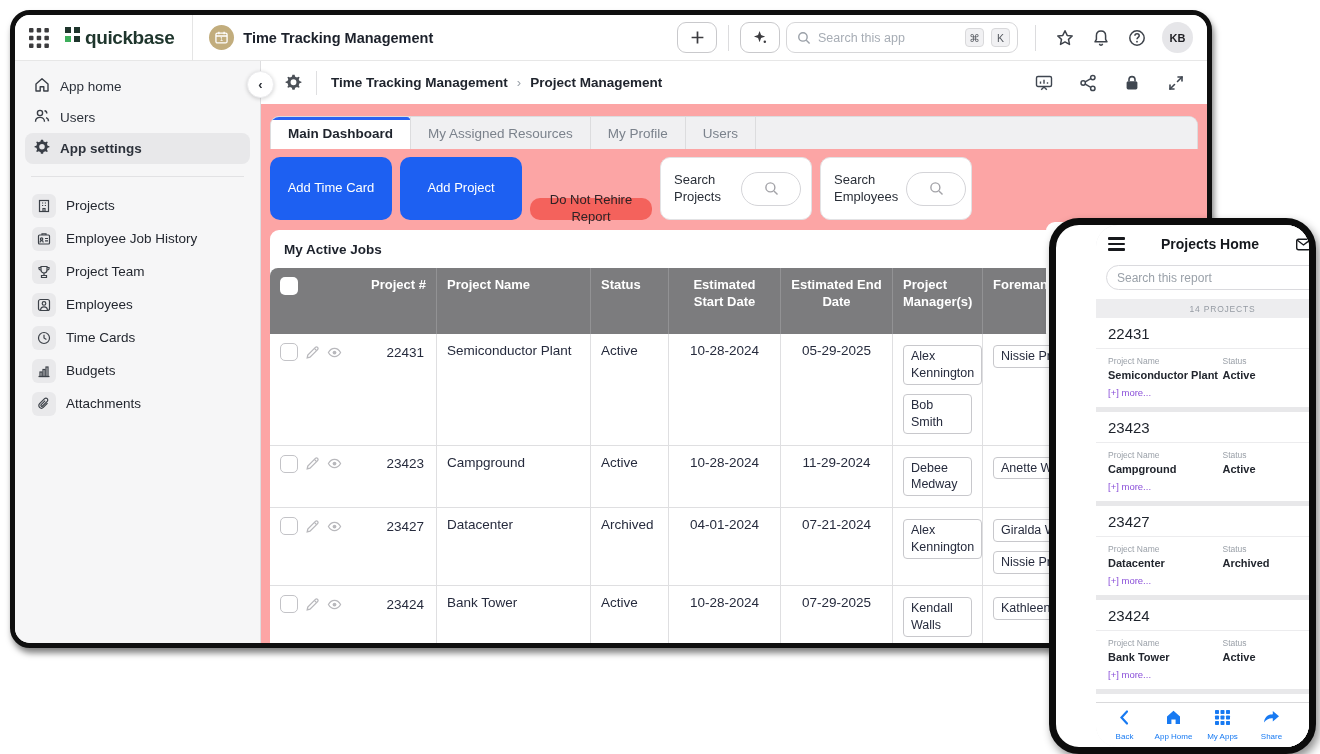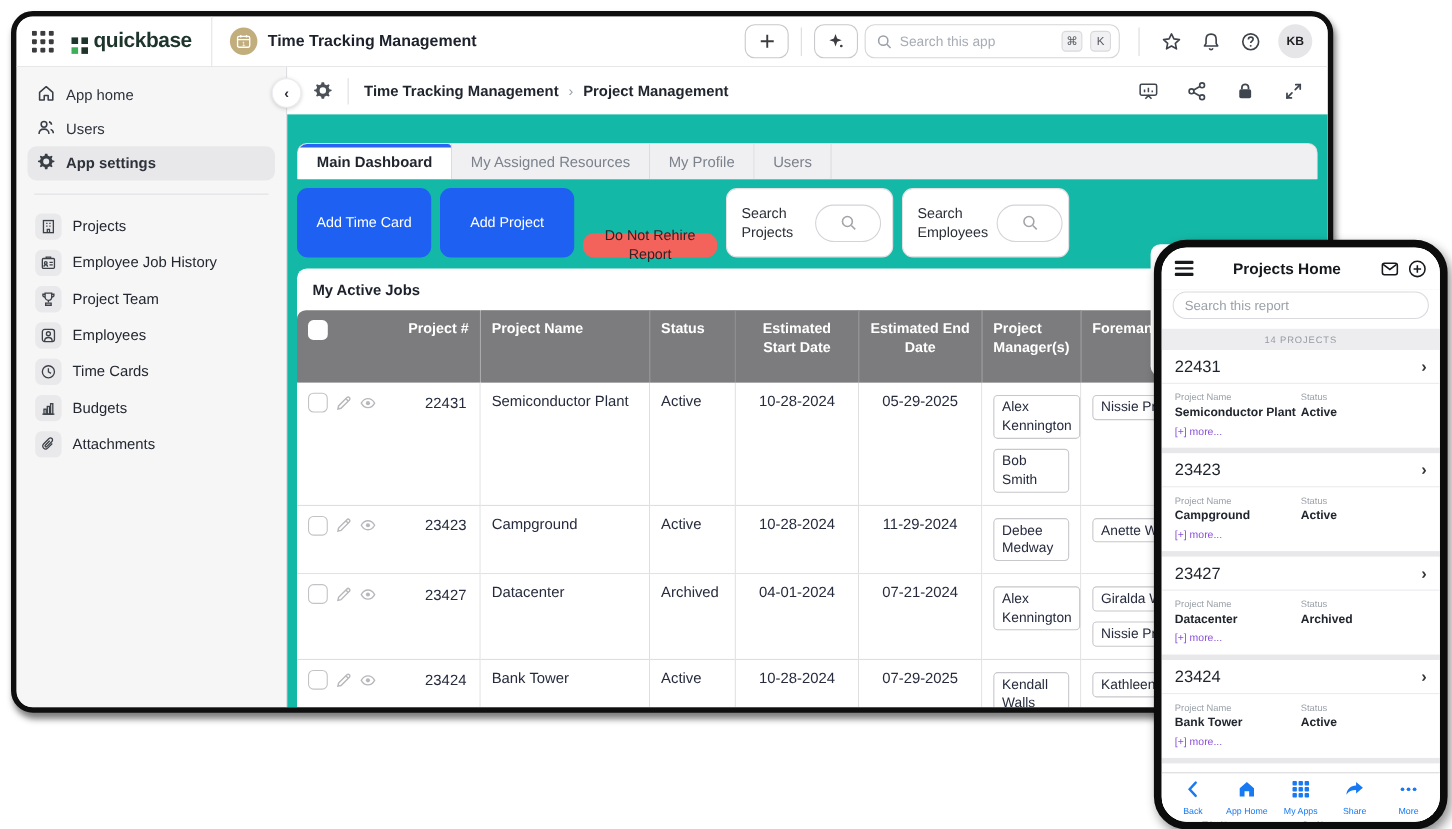--- a/index.html
+++ b/index.html
@@ -7,21 +7,21 @@
   .canvas { position:relative; width:1320px; height:754px; background:#fff; }
 
   
   .app-window{ position:absolute; left:10px; top:10px; width:1202px; height:638px;
     border:5px solid #0f0f0f; border-radius:20px; background:#fff; overflow:hidden;
     box-shadow:2px 5px 6px rgba(0,0,0,.5); }
 
   
   .topbar{ height:46px; display:flex; align-items:center; padding:0 14px; background:#fff; border-bottom:1px solid #e7e7e7; }
   .waffle{ width:20px; height:20px; color:#3c3c3e; margin-right:16px; flex:none; }
-  .qb-logo{ display:flex; align-items:flex-end; gap:5px; margin-right:18px; }
+  .qb-logo{ display:flex; align-items:flex-start; gap:5px; margin-right:18px; }
   .qb-mark{ position:relative; width:15px; height:15px; flex:none; }
   .qb-mark i{ position:absolute; display:block; }
   .qb-mark .a{ left:0; top:0; width:6px; height:6px; background:#1e352c; }
   .qb-mark .b{ right:0; top:0; width:6px; height:6px; background:#1e352c; }
   .qb-mark .c{ right:0; bottom:0; width:6px; height:6px; background:#1e352c; }
   .qb-mark .d{ left:0; bottom:0; width:6px; height:6px; background:#3eae5b; }
   .qb-word{ font-size:19px; font-weight:800; color:#1e352c; letter-spacing:-.4px; }
   .tb-div{ width:1px; height:46px; background:#e5e5e5; margin:0 16px 0 0; flex:none; }
   .app-ico{ width:25px; height:25px; border-radius:50%; background:#c2ad7d; color:#fff; display:flex; align-items:center; justify-content:center; margin-right:9px; flex:none; }
   .app-ico svg{ width:13px; height:13px; }
@@ -58,21 +58,21 @@
   
   .main{ flex:1; min-width:0; display:flex; flex-direction:column; }
   .crumbbar{ height:43px; background:#fff; display:flex; align-items:center; padding:0 22px 0 24px; }
   .crumbbar .gear{ width:17px; height:17px; color:#4c5158; flex:none; }
   .cb-div{ width:1px; height:24px; background:#dfdfe1; margin:0 14px; flex:none; }
   .crumb{ font-size:13.5px; font-weight:700; color:#20252e; white-space:nowrap; }
   .crumb-sep{ color:#9aa1a9; margin:0 9px; font-size:13px; font-weight:400; }
   .cb-spacer{ flex:1; }
   .cb-ic{ width:18px; height:18px; color:#3f4650; margin-left:26px; flex:none; }
 
-  .content{ flex:1; background:#14b8a6; padding:26px 9px 0 9px; display:flex; flex-direction:column; overflow:hidden; }
+  .content{ flex:1; background:#fca5a5; padding:12px 9px 0 9px; display:flex; flex-direction:column; overflow:hidden; }
 
   
   .tabbar{ height:33px; display:flex; background:#f0f0f2; border:1px solid #dcdcde; border-bottom:none; border-radius:9px 9px 0 0; overflow:hidden; flex:none; }
   .tab{ padding:0 17px; display:flex; align-items:center; font-size:13.5px; color:#7b828c; border-right:1px solid #dcdcde; background:#f0f0f2; position:relative; }
   .tab.active{ background:#fff; color:#1f242d; font-weight:700; }
   .tab.active::before{ content:""; position:absolute; left:0; top:0; right:0; height:3px; background:#2a62f3; border-radius:3px 3px 0 0; }
   .tab-fill{ flex:1; background:#f0f0f2; }
 
   
   .btnrow{ display:flex; gap:8px; margin-top:8px; height:63px; flex:none; }
@@ -100,21 +100,21 @@
   .cbx{ width:18px; height:18px; border:1.5px solid #c3c3c7; border-radius:5px; background:#fff; flex:none; }
   .cbx.header{ border:none; background:#fff; }
   .row-ic{ width:15px; height:15px; color:#b8b8bc; flex:none; }
   .proj-num{ flex:1; text-align:right; padding-right:2px; }
   .chip{ display:inline-block; border:1px solid #c8c8cc; border-radius:4px; padding:2px 7px; font-size:12.5px; color:#262b3d; background:#fff; margin:2px 0; line-height:1.35; }
   .chip-stack{ display:flex; flex-direction:column; align-items:flex-start; gap:5px; }
 
   .peek-card{ position:absolute; left:1046px; top:222px; width:160px; height:120px; background:#fff; border-radius:9px; }
 
   
-  .phone{ position:absolute; left:1049px; top:218px; width:267px; height:536px; border:7px solid #0c0c0c; border-radius:30px; background:#fff; box-shadow:3px 5px 10px rgba(0,0,0,.45); overflow:hidden; }
+  .phone{ position:absolute; left:1049px; top:218px; width:267px; height:536px; border:7px solid #0c0c0c; border-radius:30px; background:#fff; box-shadow:3px 5px 10px rgba(0,0,0,.45); overflow:hidden;padding-left:40px; }
   .phone-inner{ position:relative; width:253px; height:522px; border-radius:22px; background:#e8e8ea; overflow:hidden; display:flex; flex-direction:column; }
   .ph-head{ height:38px; background:#fff; display:flex; align-items:center; padding:0 12px; gap:8px; flex:none; }
   .hamburger{ width:17px; display:flex; flex-direction:column; gap:3px; flex:none; }
   .hamburger i{ display:block; height:2.5px; background:#17191d; border-radius:1px; }
   .ph-title{ flex:1; text-align:center; font-size:14px; font-weight:700; color:#15181d; }
   .ph-hic{ width:17px; height:17px; color:#17191d; flex:none; }
   .ph-search-wrap{ background:#fff; padding:2px 10px 9px; flex:none; }
   .ph-search{ height:25px; border:1.5px solid #dadade; border-radius:13px; display:flex; align-items:center; padding:0 10px; background:#fff; }
   .ph-search input{ border:none; outline:none; width:100%; font-size:12px; color:#333; background:transparent; font-family:"Liberation Sans",sans-serif; }
   .ph-search input::placeholder{ color:#9aa1a9; }

